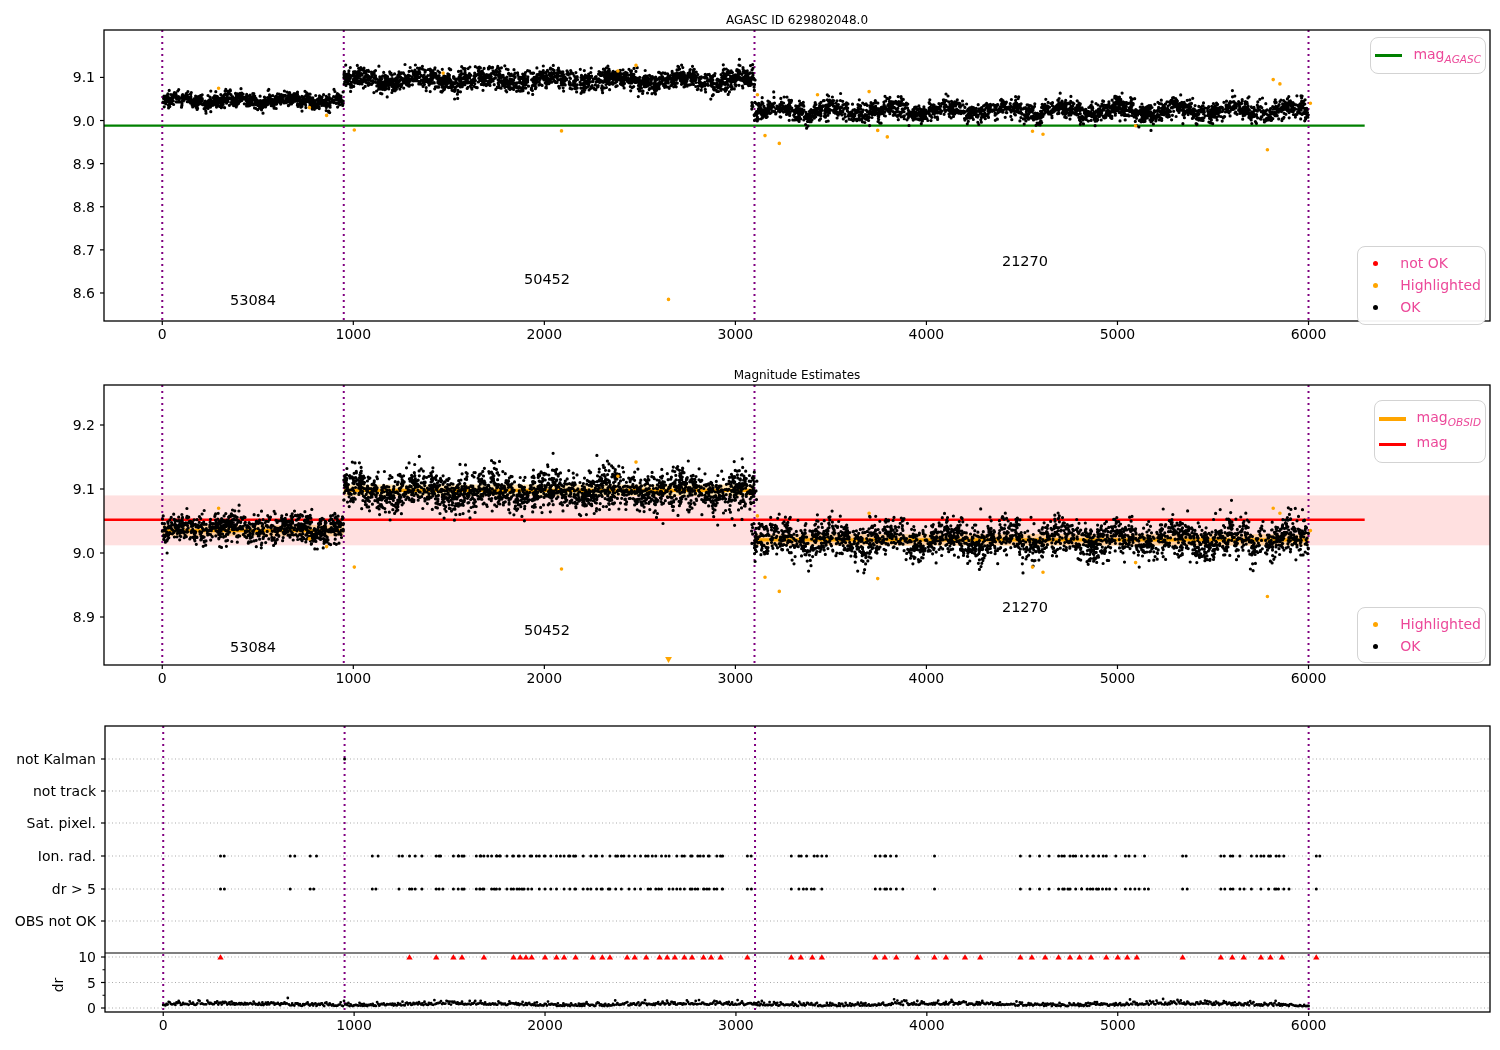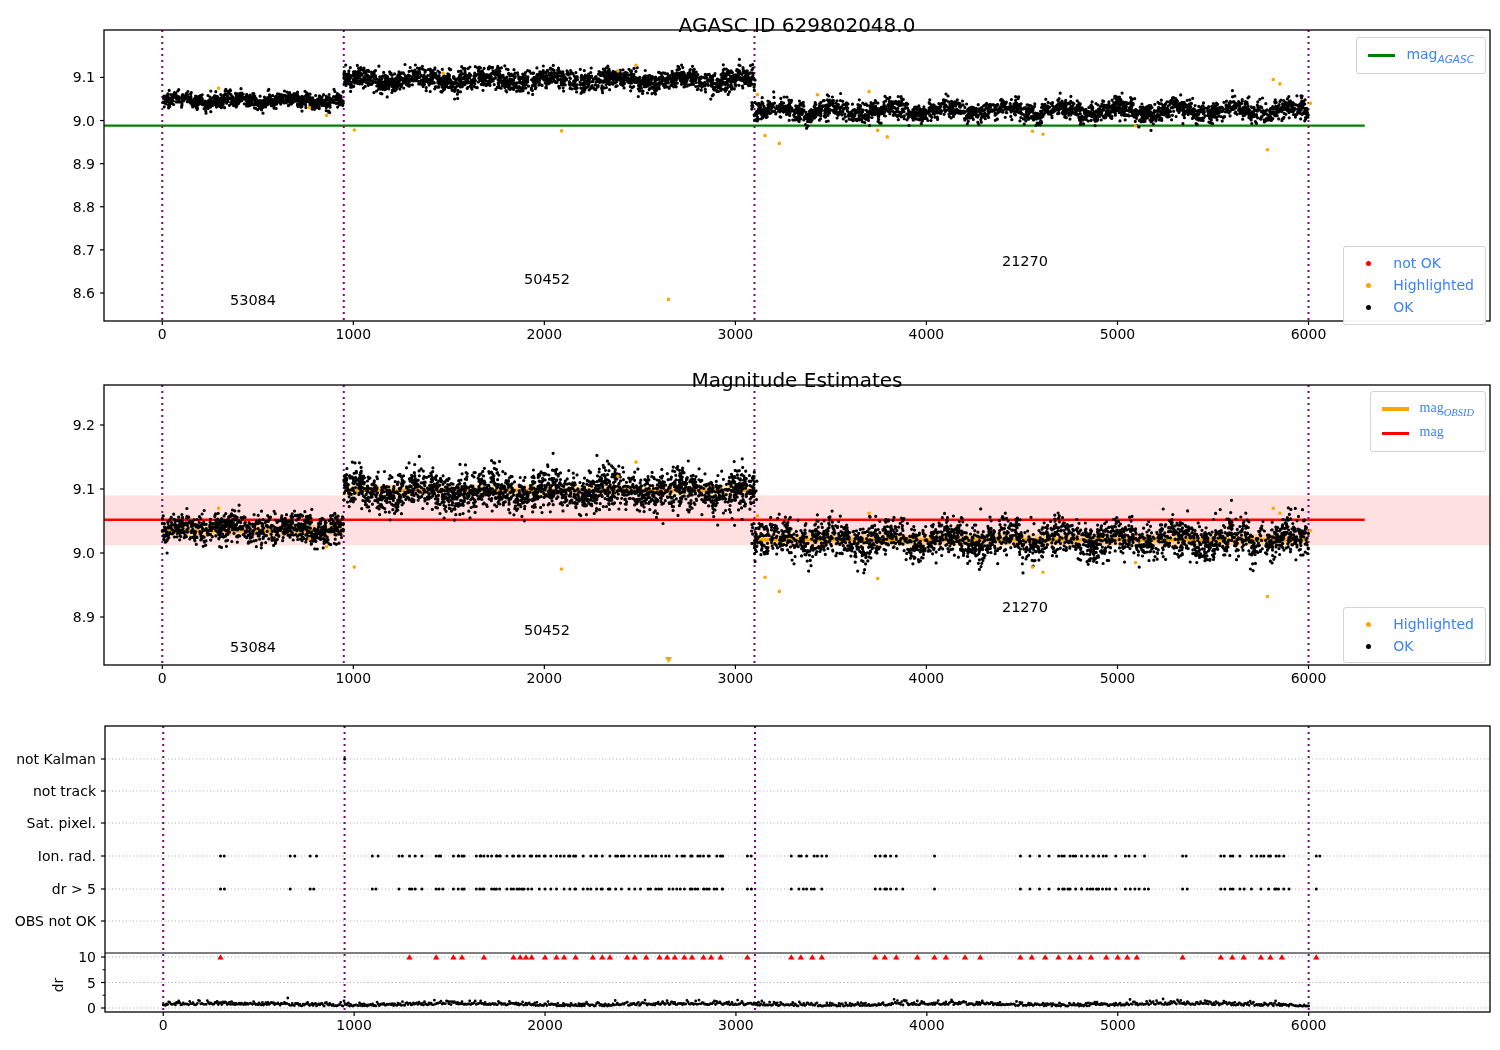--- a/index.html
+++ b/index.html
@@ -1,23 +1,23 @@
 <!DOCTYPE html>
 <html><head>
 <meta charset="utf-8">
 <style>
   html,body{margin:0;padding:0;background:#fff;}
   .stage{position:relative;width:1500px;height:1050px;background:#fff;
          font-family:"DejaVu Sans","Liberation Sans",sans-serif;overflow:hidden;}
   svg{position:absolute;left:0;top:0;}
   .plot-title{position:absolute;left:104px;width:1386px;text-align:center;
-              font-size:20px;color:#000;}
+              font-size:12px;color:#000;}
   .legend{position:absolute;right:14px;background:rgba(255,255,255,.95);
-          border:1px solid #d3d3d3;border-radius:3px;padding:5px 11px;
-          font-size:14px;color:#3b82f6;line-height:1.3;z-index:5;}
+          border:1px solid #d3d3d3;border-radius:8px;padding:5px 4px;
+          font-size:14px;color:#ec4899;line-height:1.3;z-index:5;}
   .legend .row{display:flex;align-items:center;padding:2px 0;white-space:nowrap;}
   .swatch{width:27px;height:3px;display:inline-block;margin-right:11px;flex:0 0 auto;}
   .dotwrap{width:27px;display:flex;justify-content:center;margin-right:11px;flex:0 0 auto;}
   .ldot{width:5px;height:5px;border-radius:50%;display:inline-block;}
   .legend sub{font-style:italic;font-size:10.5px;}
 </style>
 </head>
 <body>
 
 <div class="stage">
@@ -264,21 +264,21 @@
       <span>Highlighted</span>
     </div>
     <div class="row">
       <span class="dotwrap">
           <span class="ldot" style="background: rgb(0, 0, 0);"></span>
         </span>
       <span>OK</span>
     </div>
   </div>
 
-  <div class="legend" style="top:391px;font-family:Liberation Serif, serif;">
+  <div class="legend" style="top:400px;">
     <div class="row">
       <span class="swatch" style="height: 4px; background: rgb(255, 165, 0);"></span>
       <span><span>mag</span><sub>OBSID</sub></span>
     </div>
     <div class="row">
       <span class="swatch" style="background: rgb(255, 0, 0);"></span>
       <span><span>mag</span><sub></sub></span>
     </div>
   </div>
 

